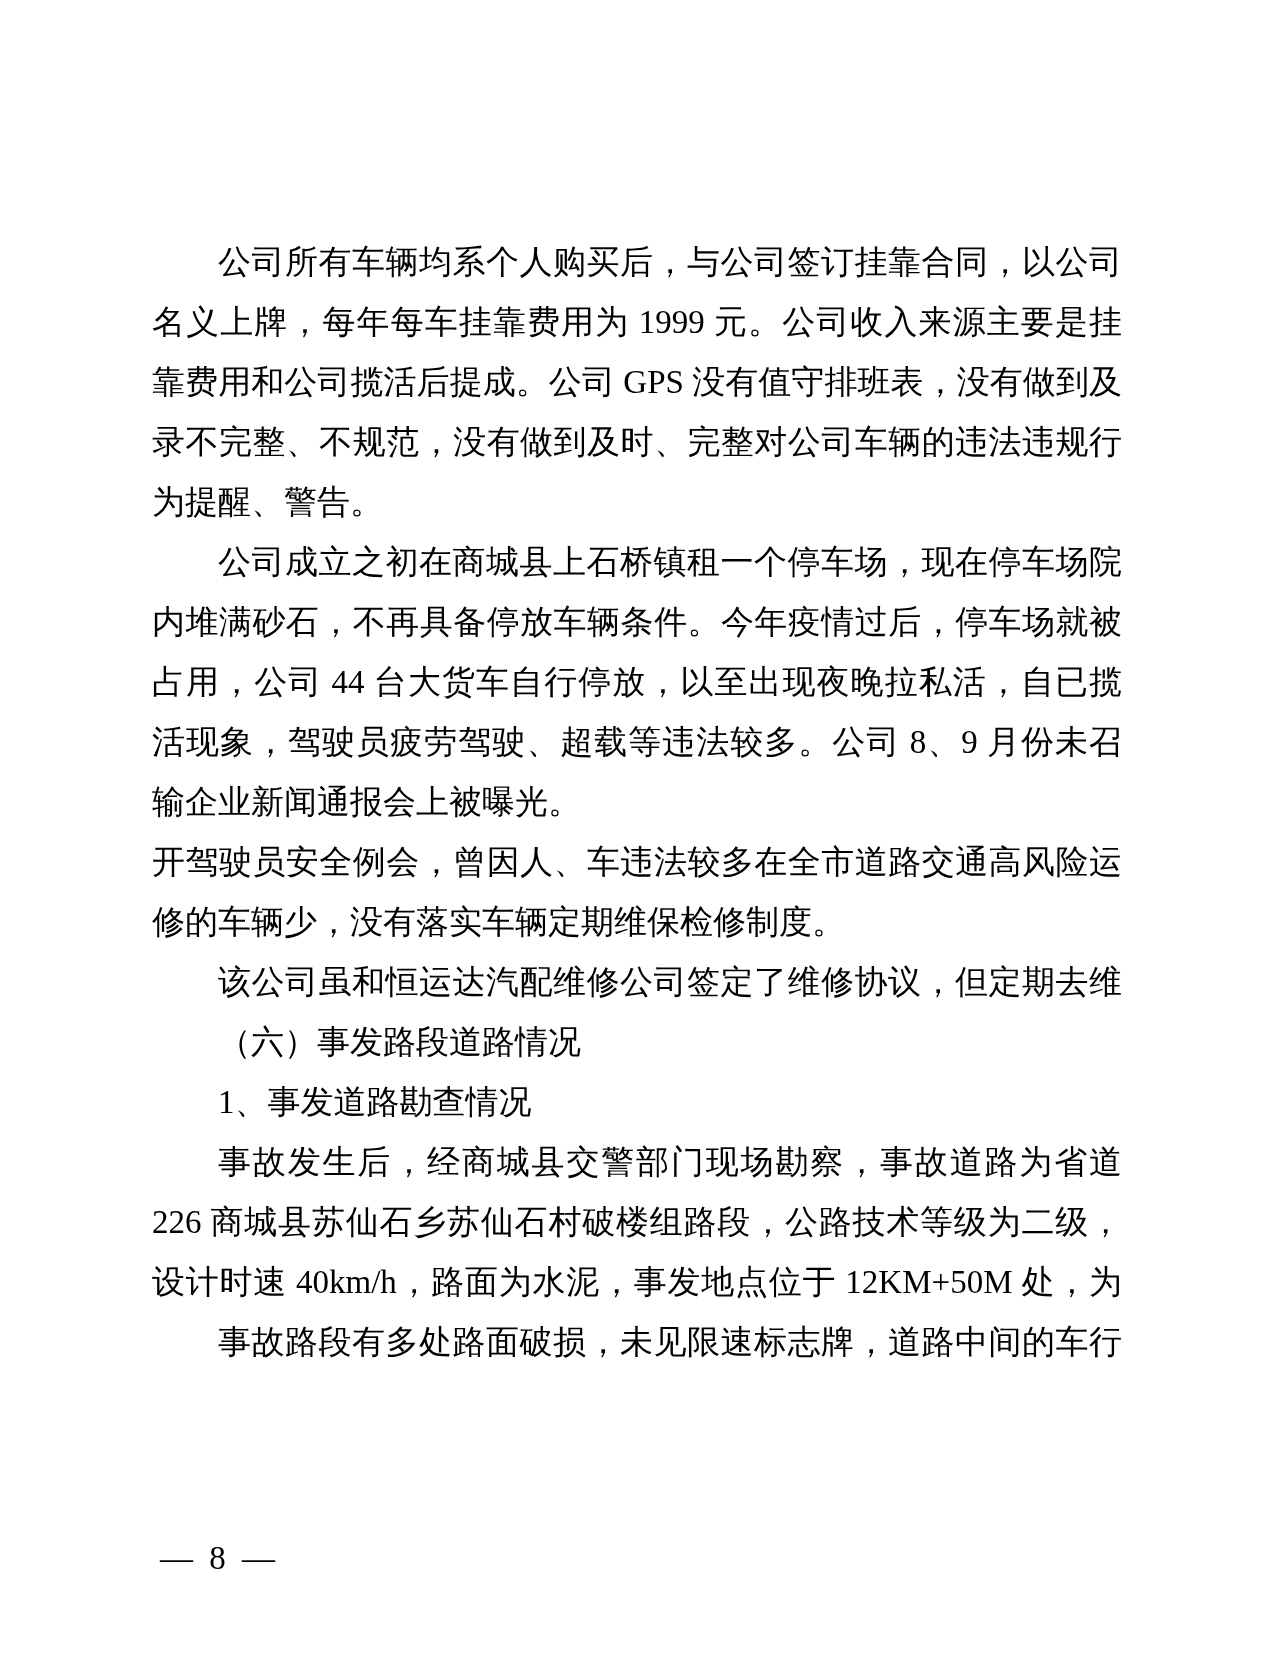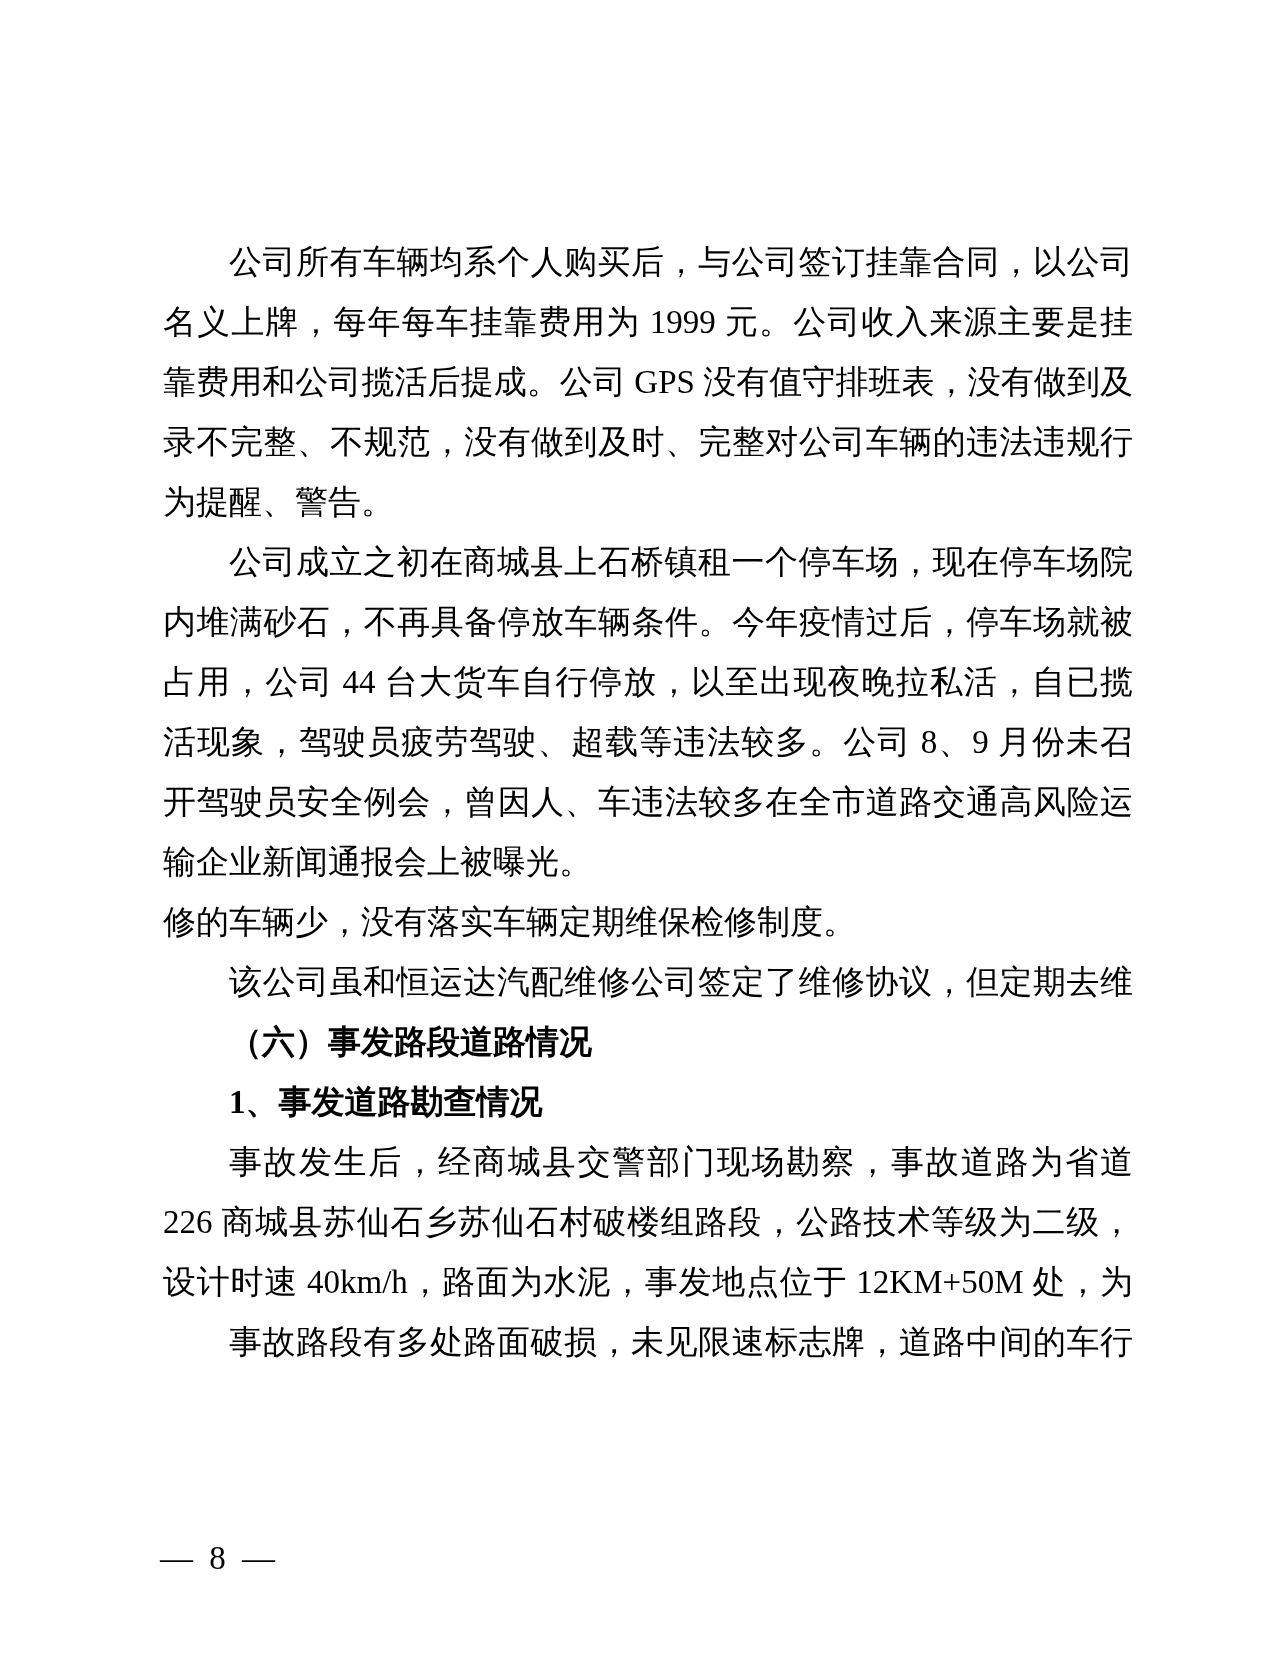--- a/index.html
+++ b/index.html
@@ -11,42 +11,42 @@
     position: relative;
     width: 1280px;
     height: 1656px;
     background: #ffffff;
     overflow: hidden;
     font-family: "Liberation Serif", "DejaVu Serif", serif;
     color: #000000;
   }
   .doc {
     position: absolute;
-    left: 163px;
+    left: 152px;
     top: 232px;
     width: 970px;
   }
   .ln {
     height: 60px;
     line-height: 60px;
     font-size: 33px;
     text-align: justify;
     text-align-last: justify;
     text-justify: inter-character;
     white-space: normal;
     overflow: hidden;
   }
   .ln.end {
     text-align-last: left;
   }
   .ln.indent {
     text-indent: 2em;
   }
   .ln.head {
-    font-weight: bold;
+    font-weight: normal;
     text-align-last: left;
   }
   .pagenum {
     position: absolute;
     left: 160px;
     top: 1528px;
     height: 60px;
     line-height: 60px;
     font-size: 33px;
     letter-spacing: 4px;
@@ -60,22 +60,22 @@
   <div class="doc">
     <div class="ln indent">公司所有车辆均系个人购买后，与公司签订挂靠合同，以公司</div>
     <div class="ln">名义上牌，每年每车挂靠费用为 1999 元。公司收入来源主要是挂</div>
     <div class="ln">靠费用和公司揽活后提成。公司 GPS 没有值守排班表，没有做到及时</div>
     <div class="ln">录不完整、不规范，没有做到及时、完整对公司车辆的违法违规行</div>
     <div class="ln end">为提醒、警告。</div>
     <div class="ln indent">公司成立之初在商城县上石桥镇租一个停车场，现在停车场院</div>
     <div class="ln">内堆满砂石，不再具备停放车辆条件。今年疫情过后，停车场就被</div>
     <div class="ln">占用，公司 44 台大货车自行停放，以至出现夜晚拉私活，自已揽</div>
     <div class="ln">活现象，驾驶员疲劳驾驶、超载等违法较多。公司 8、9 月份未召</div>
+    <div class="ln end">输企业新闻通报会上被曝光。</div>
     <div class="ln">开驾驶员安全例会，曾因人、车违法较多在全市道路交通高风险运</div>
-    <div class="ln end">输企业新闻通报会上被曝光。</div>
     <div class="ln end">修的车辆少，没有落实车辆定期维保检修制度。</div>
     <div class="ln indent">该公司虽和恒运达汽配维修公司签定了维修协议，但定期去维</div>
     <div class="ln head indent">（六）事发路段道路情况</div>
     <div class="ln head indent">1、事发道路勘查情况</div>
     <div class="ln indent">事故发生后，经商城县交警部门现场勘察，事故道路为省道</div>
     <div class="ln">226 商城县苏仙石乡苏仙石村破楼组路段，公路技术等级为二级，</div>
     <div class="ln">设计时速 40km/h，路面为水泥，事发地点位于 12KM+50M 处，为长</div>
     <div class="ln indent">事故路段有多处路面破损，未见限速标志牌，道路中间的车行</div>
   </div>
 

